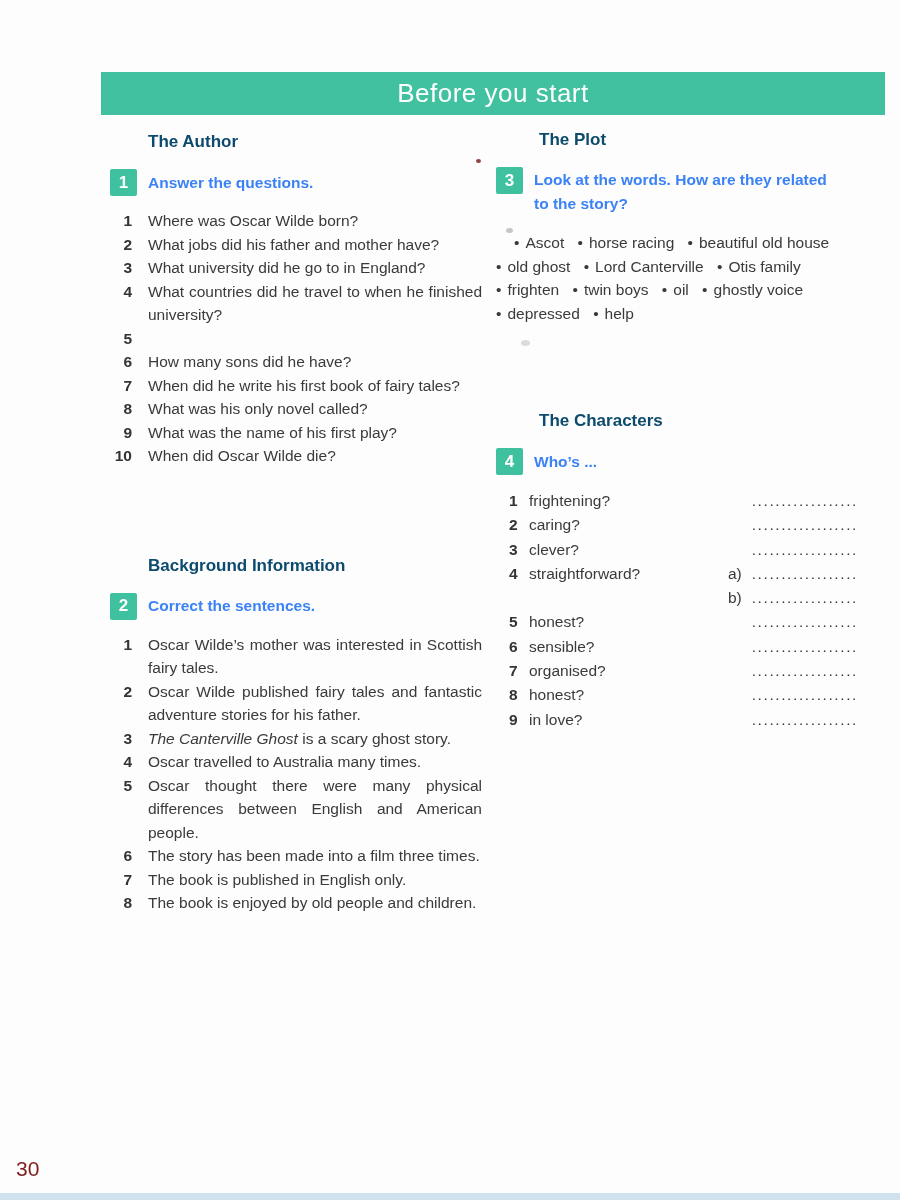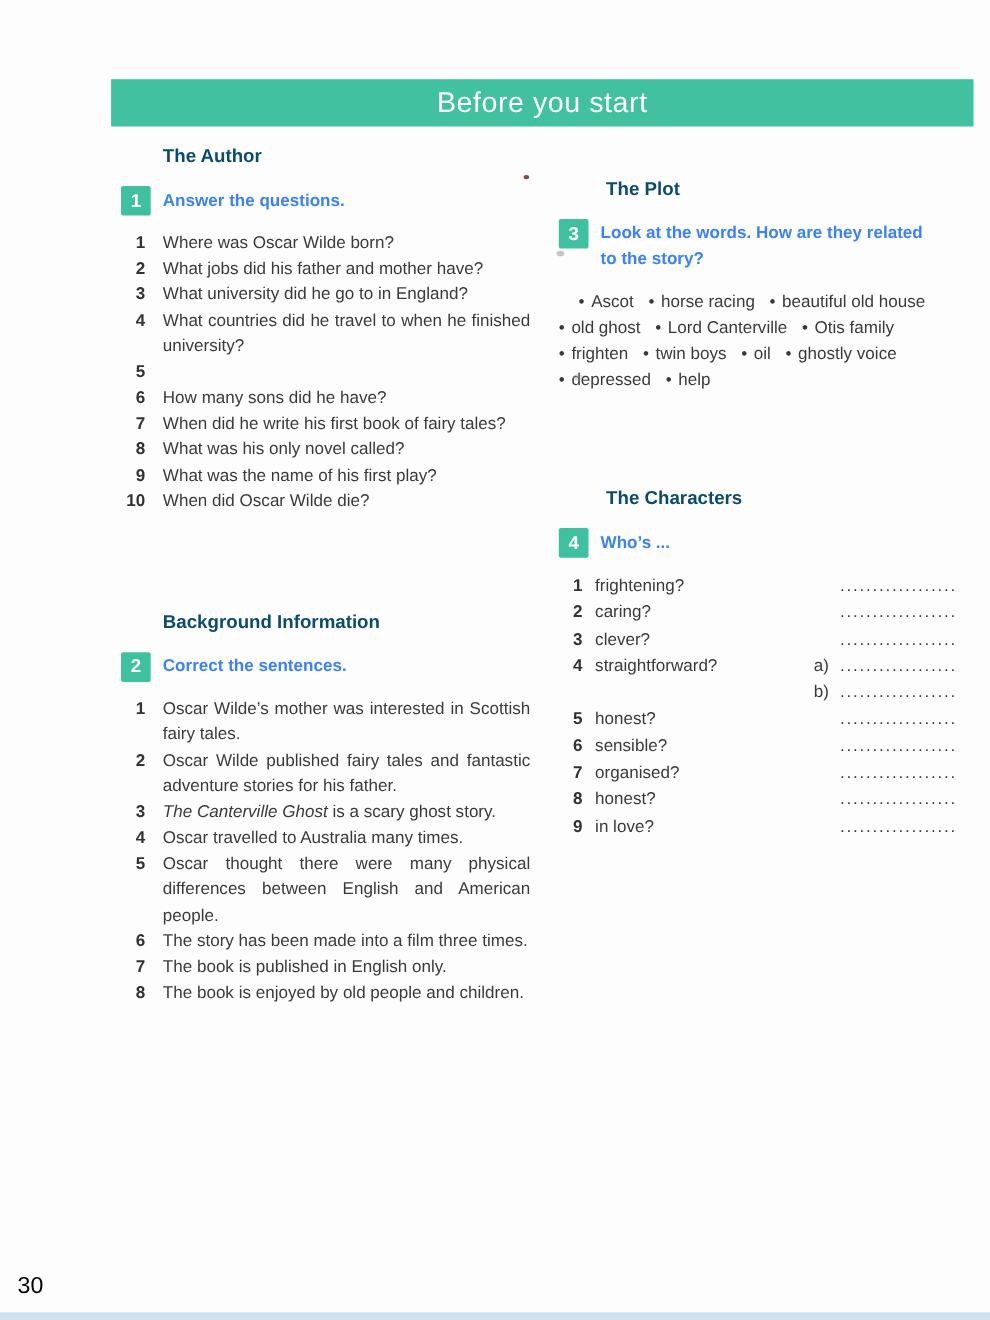--- a/index.html
+++ b/index.html
@@ -26,23 +26,22 @@
     letter-spacing: 0.5px;
   }
   
   .col-left {
     position: absolute;
     left: 110px; top: 132px;
     width: 372px;
   }
   .col-right {
     position: absolute;
-    left: 508px; top: 130px;
+    left: 496px; top: 130px;
     width: 366px;
-    margin-top: 32px;
   }
   .sec-heading {
     margin: 0;
     color: #0c4a6e;
     font-size: 17px;
     font-weight: bold;
   }
   .col-left .sec-heading { margin-left: 38px; }
   .col-right .sec-heading { margin-left: 43px; }
   .heading-gap { margin-top: 88px; }
@@ -120,21 +119,21 @@
     display: flex;
     align-items: baseline;
   }
   .sub-label { margin-right: 10px; }
   .dots { letter-spacing: 1.6px; margin-right: 4px; color: #3a3a3c; }
   
   .page-num {
     position: absolute;
     left: 16px; top: 1157px;
     font-size: 21px;
-    color: #000000;
+    color: #7f1d1d;
   }
   
   .bottom-strip {
     position: absolute;
     left: 0; bottom: 0;
     width: 100%; height: 7px;
     background: #cfe2ee;
   }
   .speck-red {
     position: absolute;

